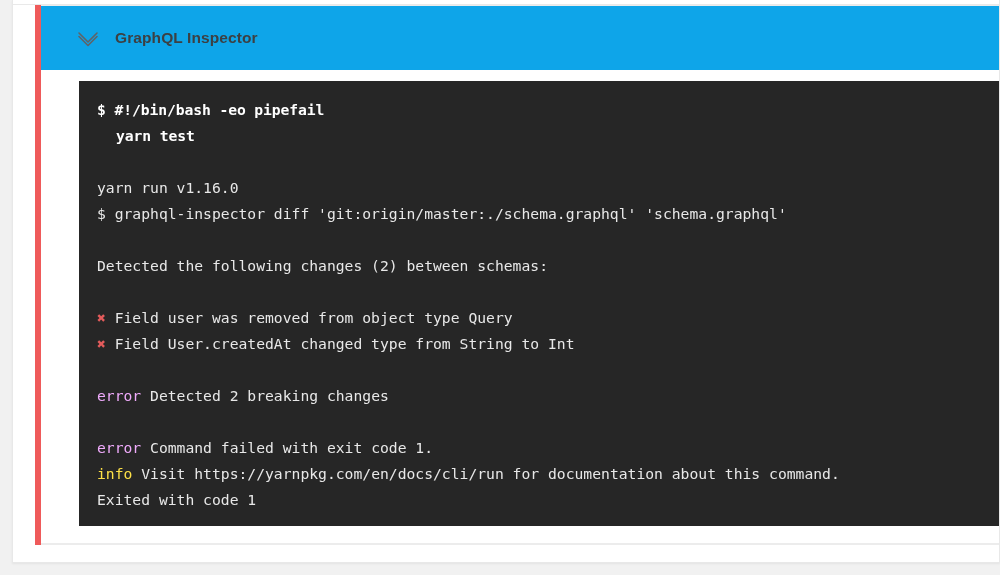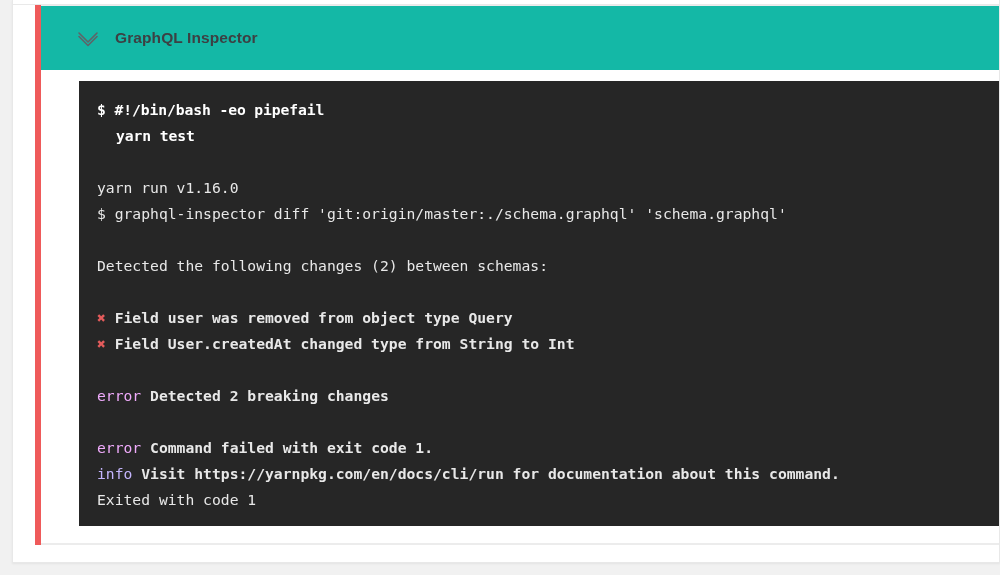--- a/index.html
+++ b/index.html
@@ -51,21 +51,21 @@
   }
 
   
   .job-header {
     position: absolute;
     left: 0; top: 0;
     height: 64px; width: 100%;
     display: flex;
     align-items: center;
     padding-left: 40px;
-    background: #14b8a6;
+    background: #0ea5e9;
     cursor: pointer;
   }
   .chevron-icon {
     width: 26px; height: 22px;
     margin-right: 14px;
     flex: 0 0 auto;
     display: block;
   }
   .job-title {
     font-size: 15.5px;
@@ -89,23 +89,23 @@
     overflow: hidden;
     white-space: pre;
     cursor: text;
   }
   .tline { display: block; min-height: 26px; }
   .tline.blank { height: 26px; }
   .tline.bold { font-weight: bold; color: #ffffff; letter-spacing: -0.1px; }
   .tline.indent { padding-left: 19px; }
 
   .tok-error { color: #f0abfc; }
-  .tok-info  { color: #c4b5fd; }
+  .tok-info  { color: #fde047; }
   .tok-cross { color: #e35b5b; font-weight: bold; }
-  .tok-plain { color: #e8e8e8; font-weight: bold; }
+  .tok-plain { color: #e8e8e8; }
 
   
   .card-bottom-rule {
     position: absolute;
     left: 0; bottom: 0;
     width: 100%; height: 1px;
     background: #ececec;
   }
 </style>
 </head>

